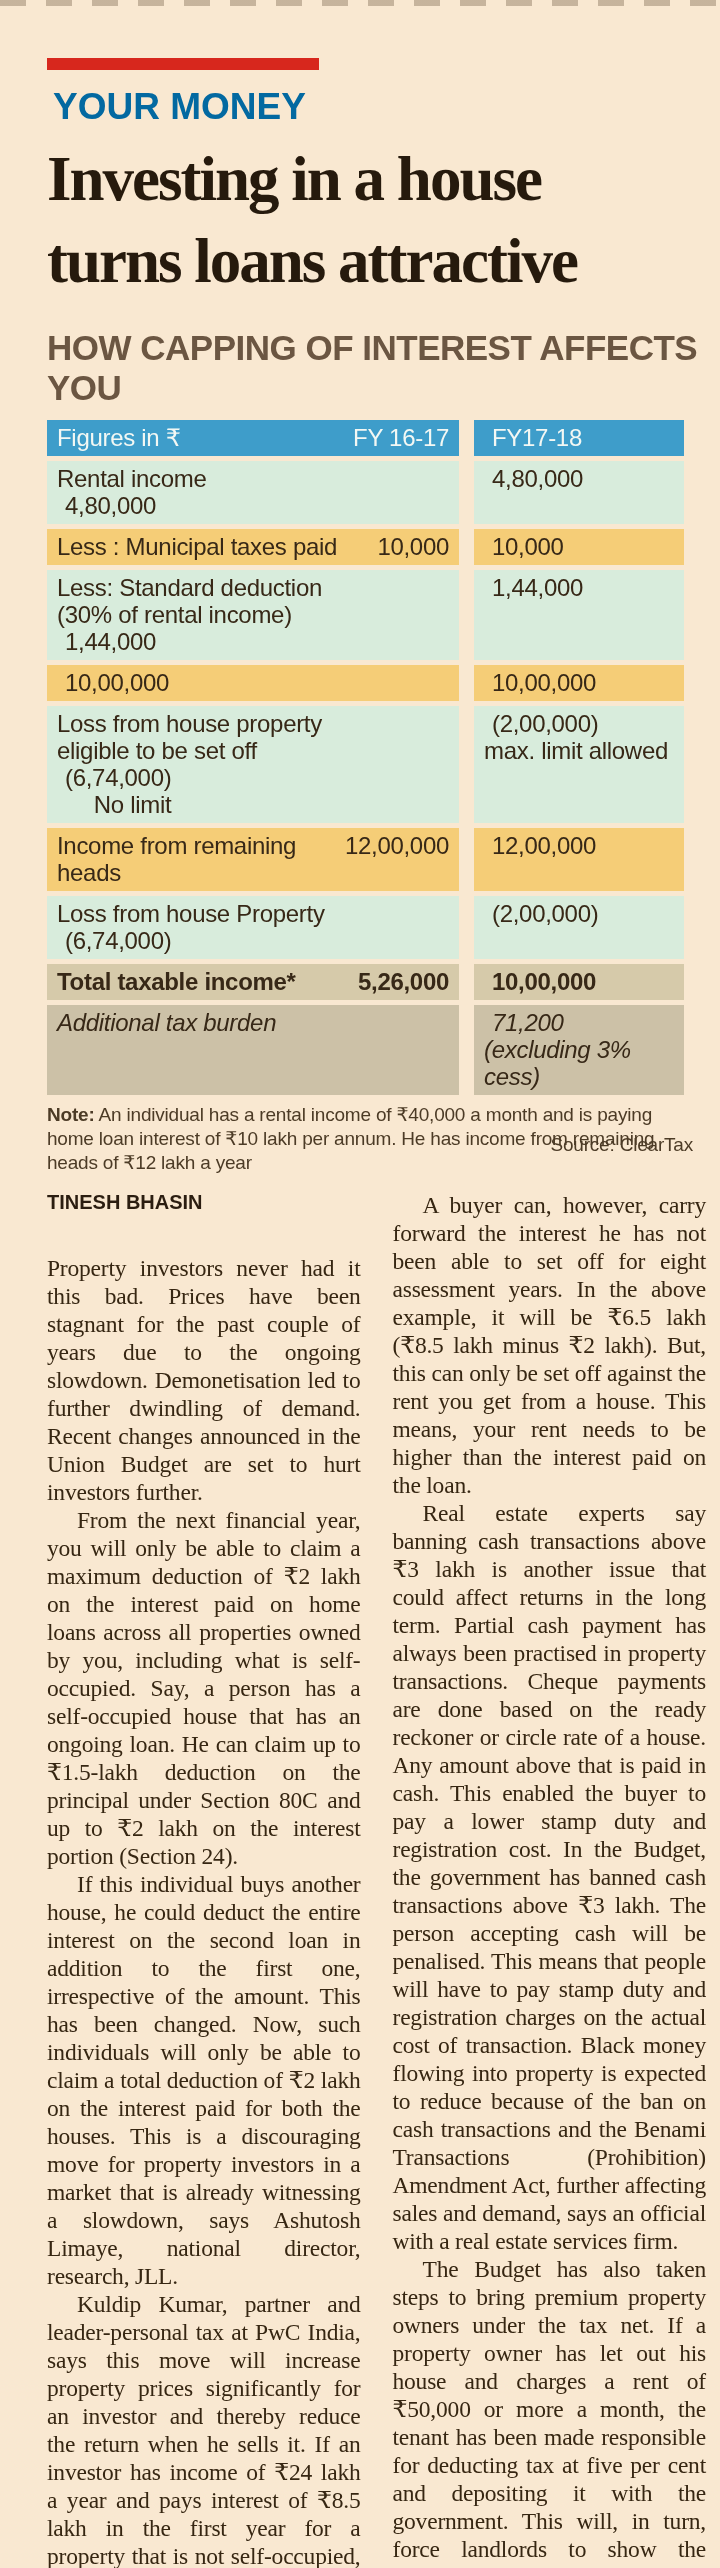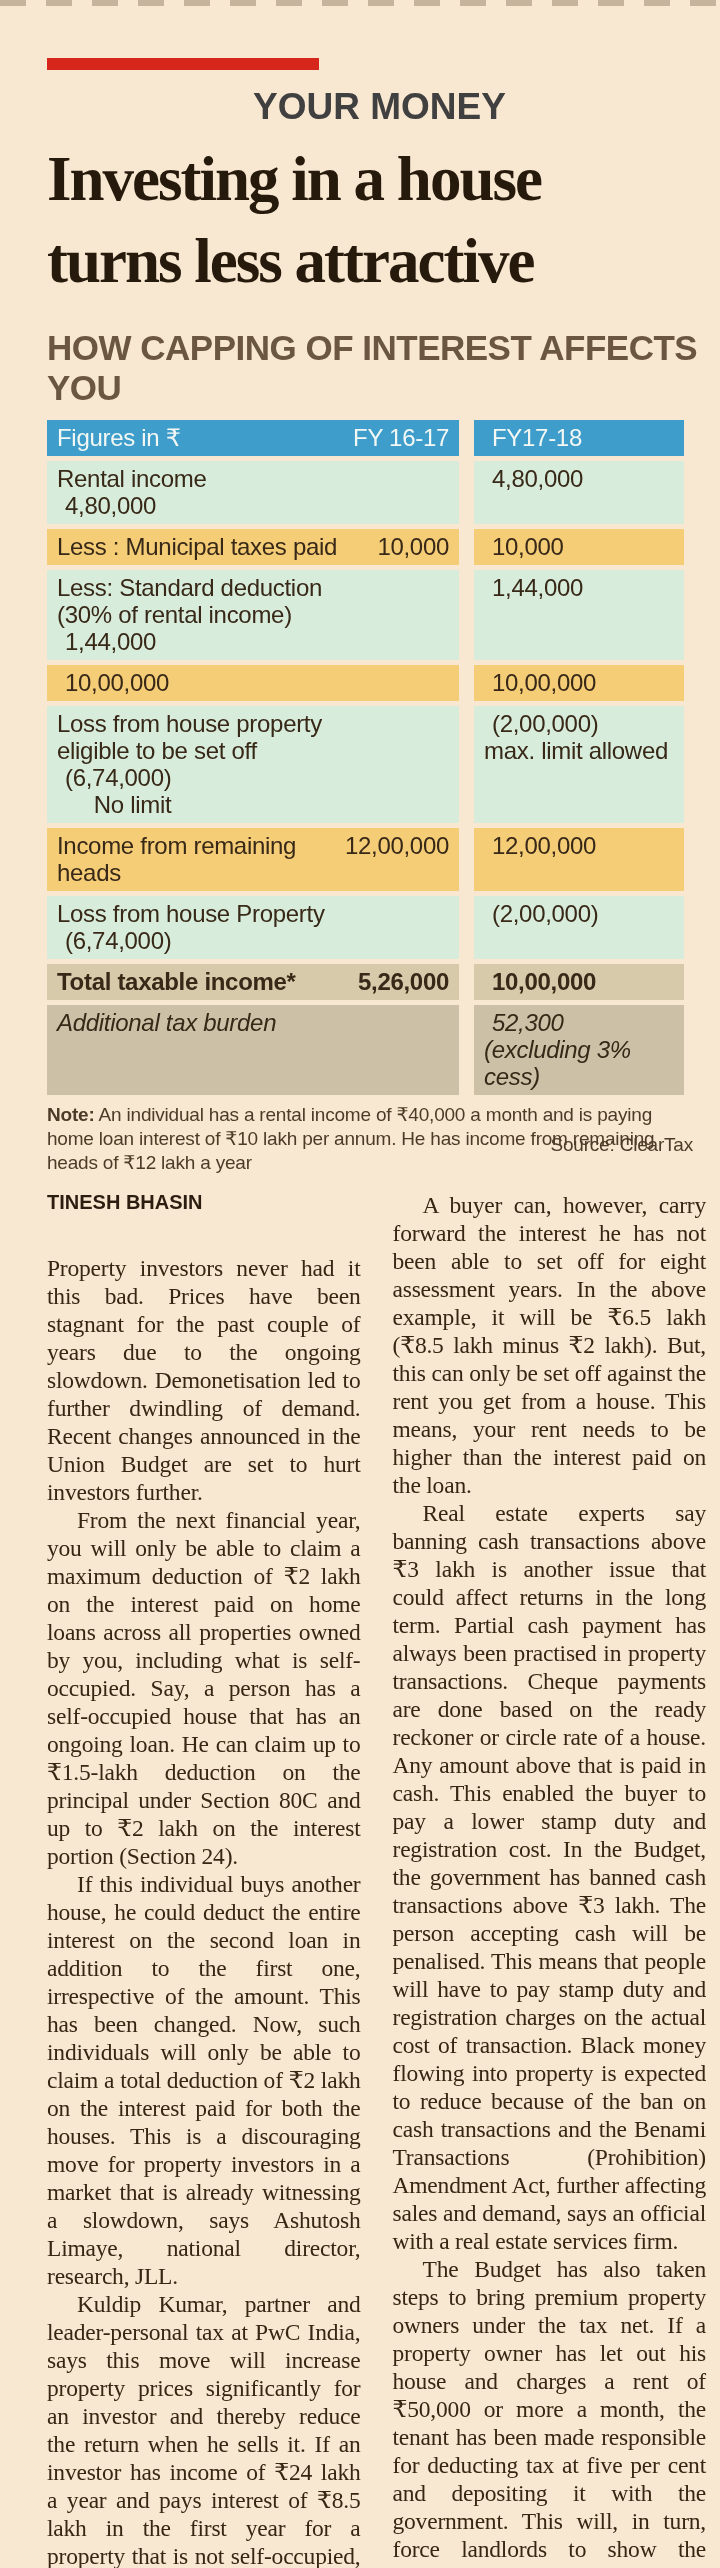--- a/index.html
+++ b/index.html
@@ -14,22 +14,21 @@
   }
   .top-marks{
     position:absolute;top:0;left:0;right:0;height:6px;
     background:repeating-linear-gradient(90deg, rgba(104,83,59,.35) 0 26px, rgba(104,83,59,0) 26px 46px);
   }
   .content{padding:58px 14px 0 47px;}
   .red-rule{width:272px;height:12px;background:var(--red,#d7271d);}
   .kicker{
     margin:16px 0 8px 6px;
     font-size:37px;font-weight:700;letter-spacing:0px;
-    color:#404040;
-    text-align:center;
+    color:#0369a1;
   }
   .headline{
     margin-top:10px;
     font-family:"Liberation Serif","DejaVu Serif",serif;
     font-weight:700;color:var(--ink,#261a0d);
     font-size:63px;line-height:82px;letter-spacing:-2px;
   }
   .subhead{
     margin-top:22px;
     font-size:33px;line-height:45px;font-weight:700;
@@ -84,21 +83,21 @@
 <div class="page">
   <div class="top-marks"></div>
 
   <div class="content">
     <div class="red-rule"></div>
 
     <div class="kicker">YOUR MONEY</div>
 
     <h1 class="headline" style="margin:10px 0 0 0;">
       <span>Investing in a house</span><br>
-      <span>turns less attractive</span>
+      <span>turns loans attractive</span>
     </h1>
 
 
     <div class="graphic">
       <div class="graphic-title">HOW CAPPING OF INTEREST AFFECTS YOU</div>
 
       <div class="table">
         <div class="trow header">
           <div class="cell main">
             <span class="tlabel">Figures in ₹</span>
@@ -193,21 +192,21 @@
                 <span class="tval">10,00,000</span>
               </div>
             </div>
 
             <div class="trow additional">
               <div class="cell main">
                 <span class="tlabel">Additional tax burden</span>
                 <span class="tval"></span>
               </div>
               <div class="cell side">
-                <span class="tval">52,300
+                <span class="tval">71,200
 (excluding 3% cess)</span>
               </div>
             </div>
           </div>
       </div>
 
       <div class="note">
         <b>Note:</b><span> An individual has a rental income of ₹40,000 a month and is paying home loan interest of ₹10 lakh per annum. He has income from remaining heads of ₹12 lakh a year</span>
         <span class="source">Source: ClearTax</span>
       </div>

